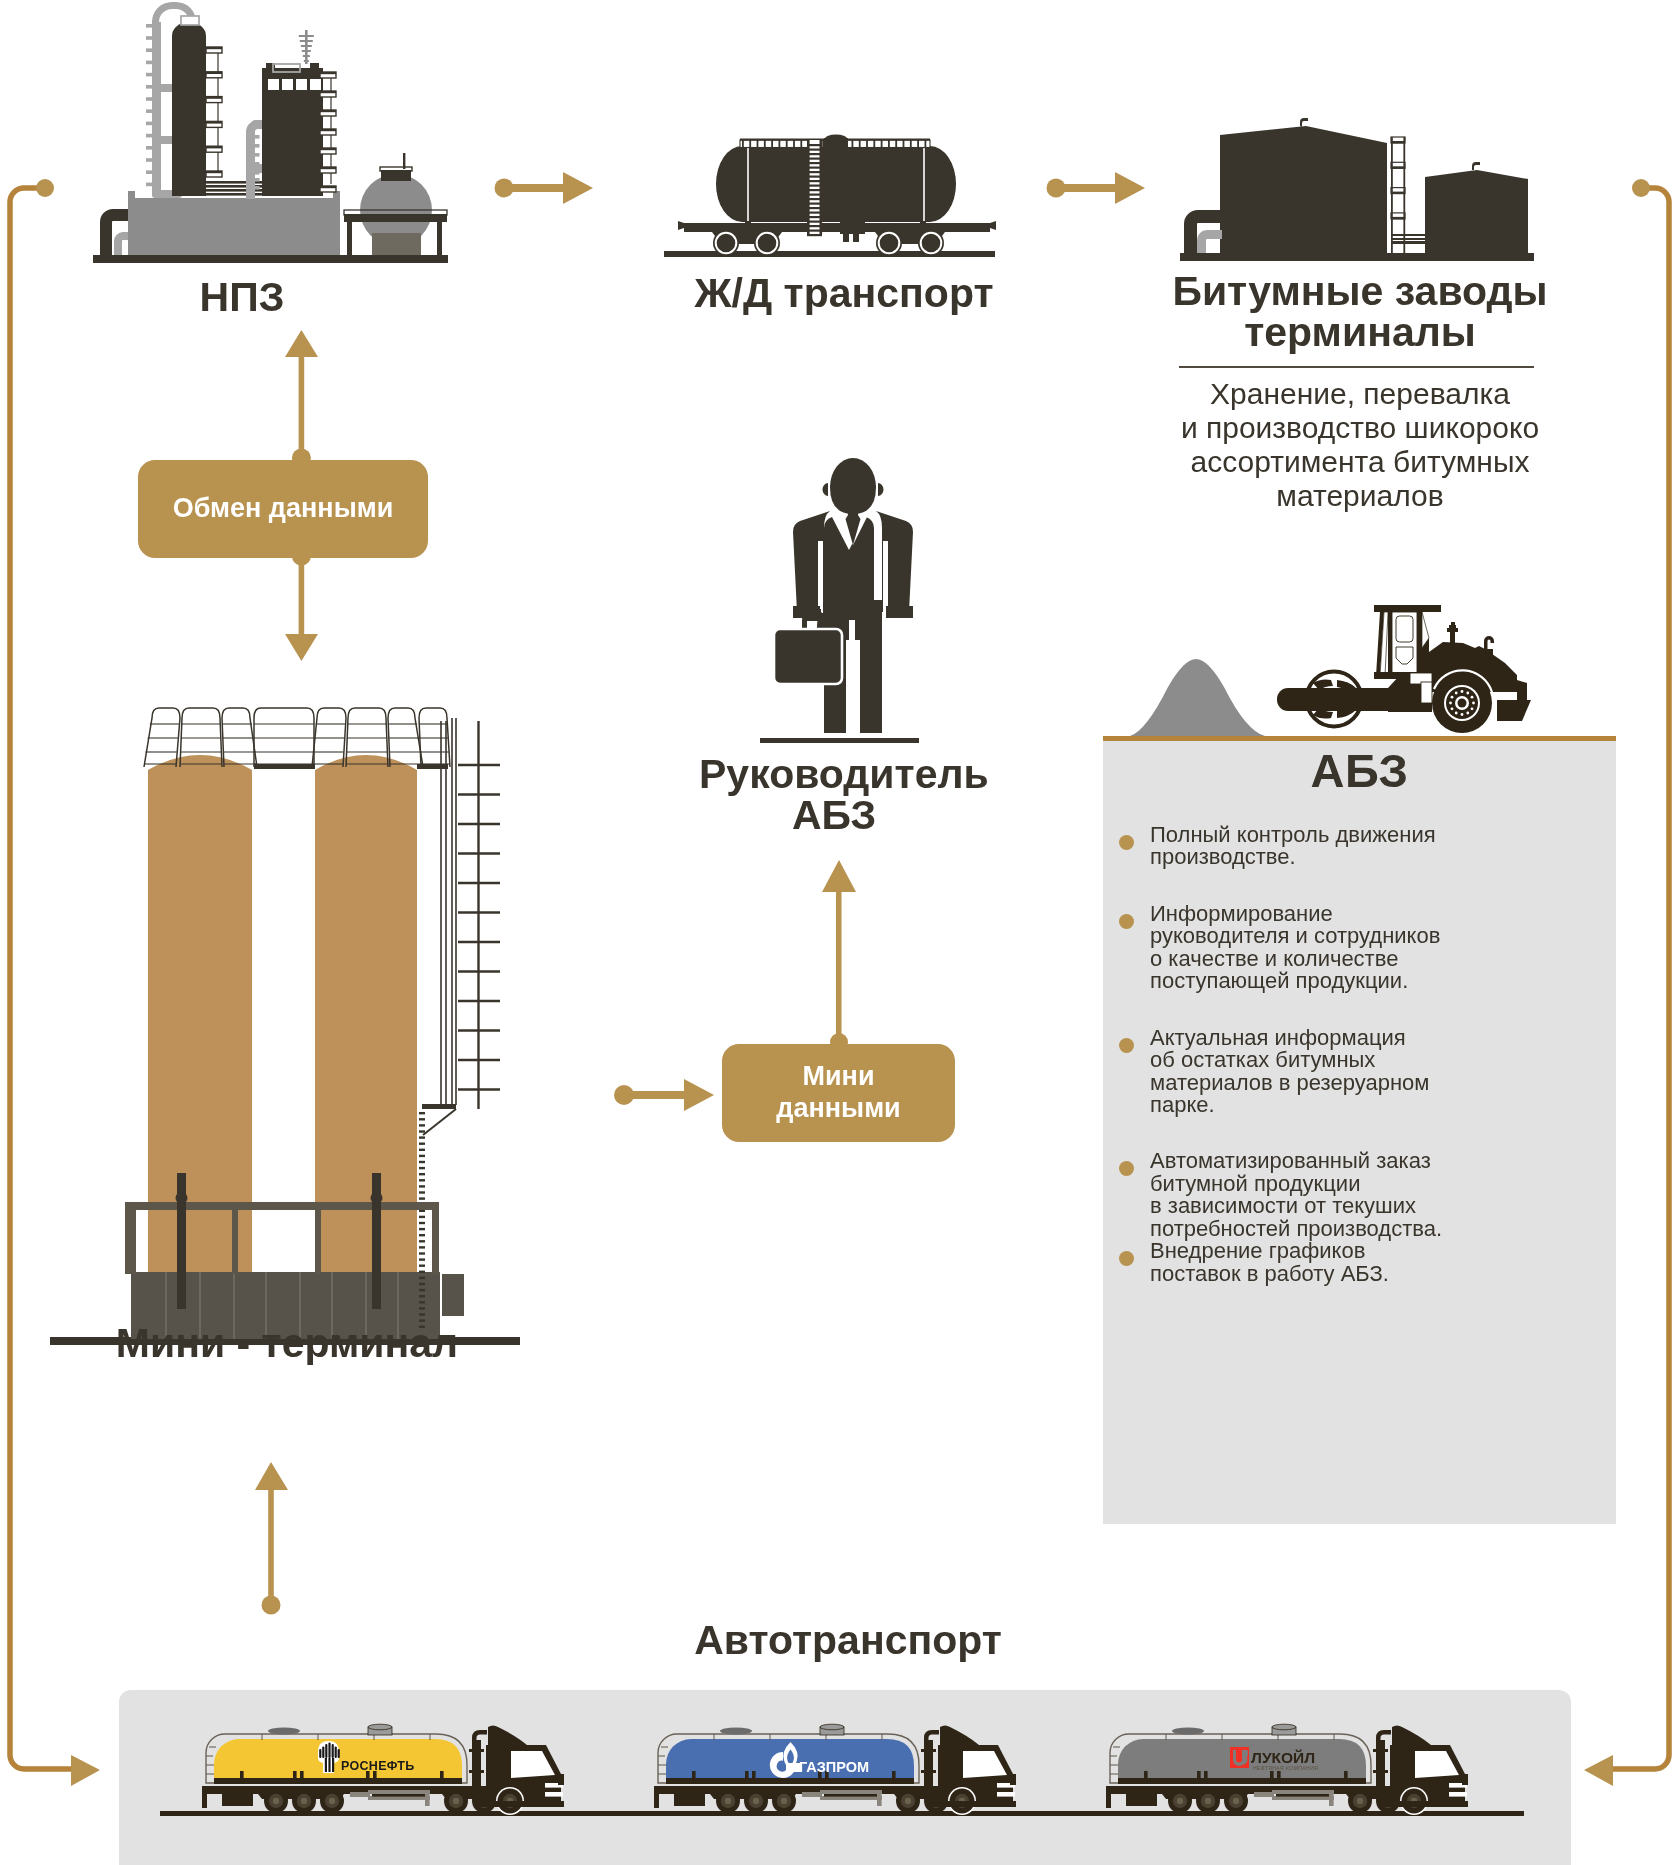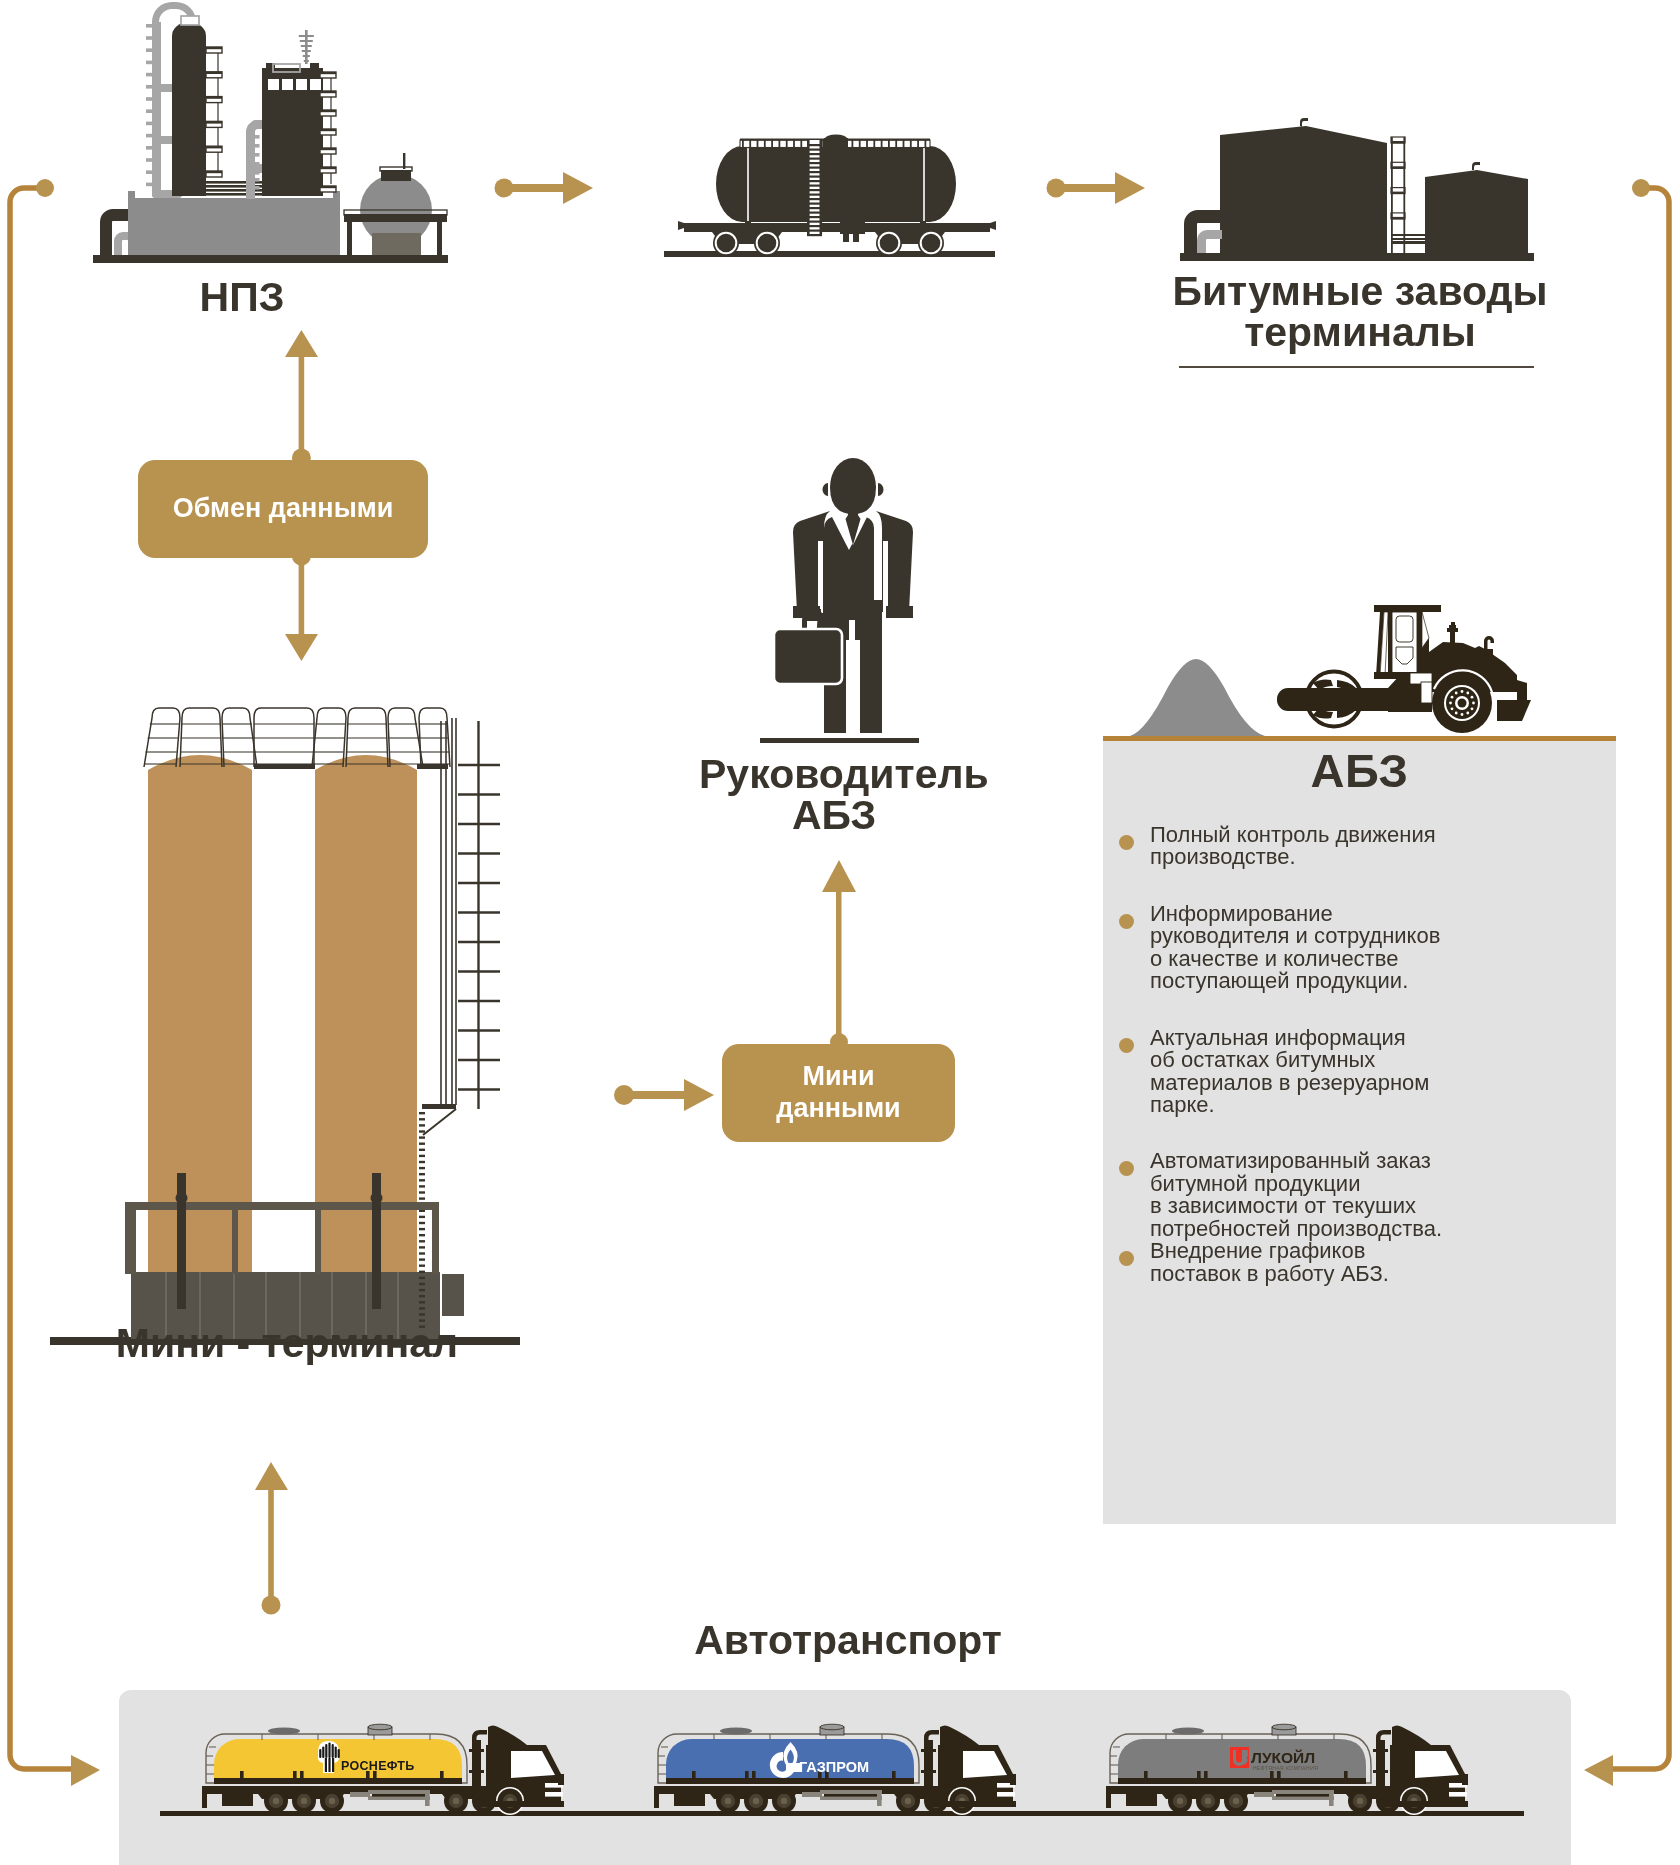--- a/index.html
+++ b/index.html
@@ -284,20 +284,21 @@
     </g>
   </g>
   <g>
     <rect x="185" y="102" width="25" height="12" fill="#3a352c"></rect>
     <rect x="188" y="114" width="6" height="8" fill="#3a352c"></rect>
     <rect x="198" y="114" width="6" height="8" fill="#3a352c"></rect>
     <rect x="90" y="102" width="6" height="10" fill="#3a352c"></rect>
     <rect x="265" y="102" width="6" height="10" fill="#3a352c"></rect>
   </g>
 </svg>
+  <div class="node-title" style="position:absolute;left:14px;top:152px;width:350px;">Ж/Д транспорт</div>
 </div>
 
 <div class="abs" style="left:1140px;top:0px;width:440px;">
   <svg width="420" height="266" viewBox="0 0 420 266">
   <rect x="40" y="253" width="354" height="8" fill="#3a352c"></rect>
   <g>
     <path d="M80 135 L166 126 L247 143 V253 H80 z" fill="#3a352c"></path>
     <path d="M160 126 v-4 a4 4 0 0 1 4 -4 h4 v3 h-4 a2 2 0 0 0 -2 2 v4 z" fill="#3a352c"></path>
   </g>
   <g>
@@ -321,20 +322,26 @@
     <path d="M332 170 v-4 a4 4 0 0 1 4 -4 h4 v3 h-4 a2 2 0 0 0 -2 2 v3 z" fill="#3a352c"></path>
   </g>
   <g>
     <path d="M44 224 a14 14 0 0 1 14 -14 h24 v13 h-24 a1 1 0 0 0 -1 1 v29 h-13 z" fill="#3a352c"></path>
     <path d="M57 240 a10 10 0 0 1 10 -10 h15 v9 h-15 a1 1 0 0 0 -1 1 v13 h-9 z" fill="#a6a6a6"></path>
   </g>
 </svg>
   <div class="node-title" style="position:absolute;left:0px;top:270px;width:440px;">Битумные заводы</div>
   <div class="node-title" style="position:absolute;left:0px;top:311px;width:440px;">терминалы</div>
   <div class="rule" style="position:absolute;left:39px;top:366px;width:355px;"></div>
+  <div class="node-desc" style="position:absolute;left:0px;top:377px;width:440px;">
+    <div>Хранение, перевалка</div>
+    <div>и производство шикороко</div>
+    <div>ассортимента битумных</div>
+    <div>материалов</div>
+  </div>
 </div>
 
 <div class="exbox abs" style="left:138px;top:460px;width:290px;height:98px;">Обмен данными</div>
 
 <div class="abs" style="left:120px;top:700px;width:420px;">
   <svg width="420" height="655" viewBox="0 0 420 655">
   <rect x="-70" y="637" width="470" height="8" fill="#3a352c"></rect>
   <g>
     <path d="M28 70 q52 -30 104 0 v569 h-104 z" fill="#bd9159"></path>
     <path d="M195 70 q51 -30 102 0 v569 h-102 z" fill="#bd9159"></path>

